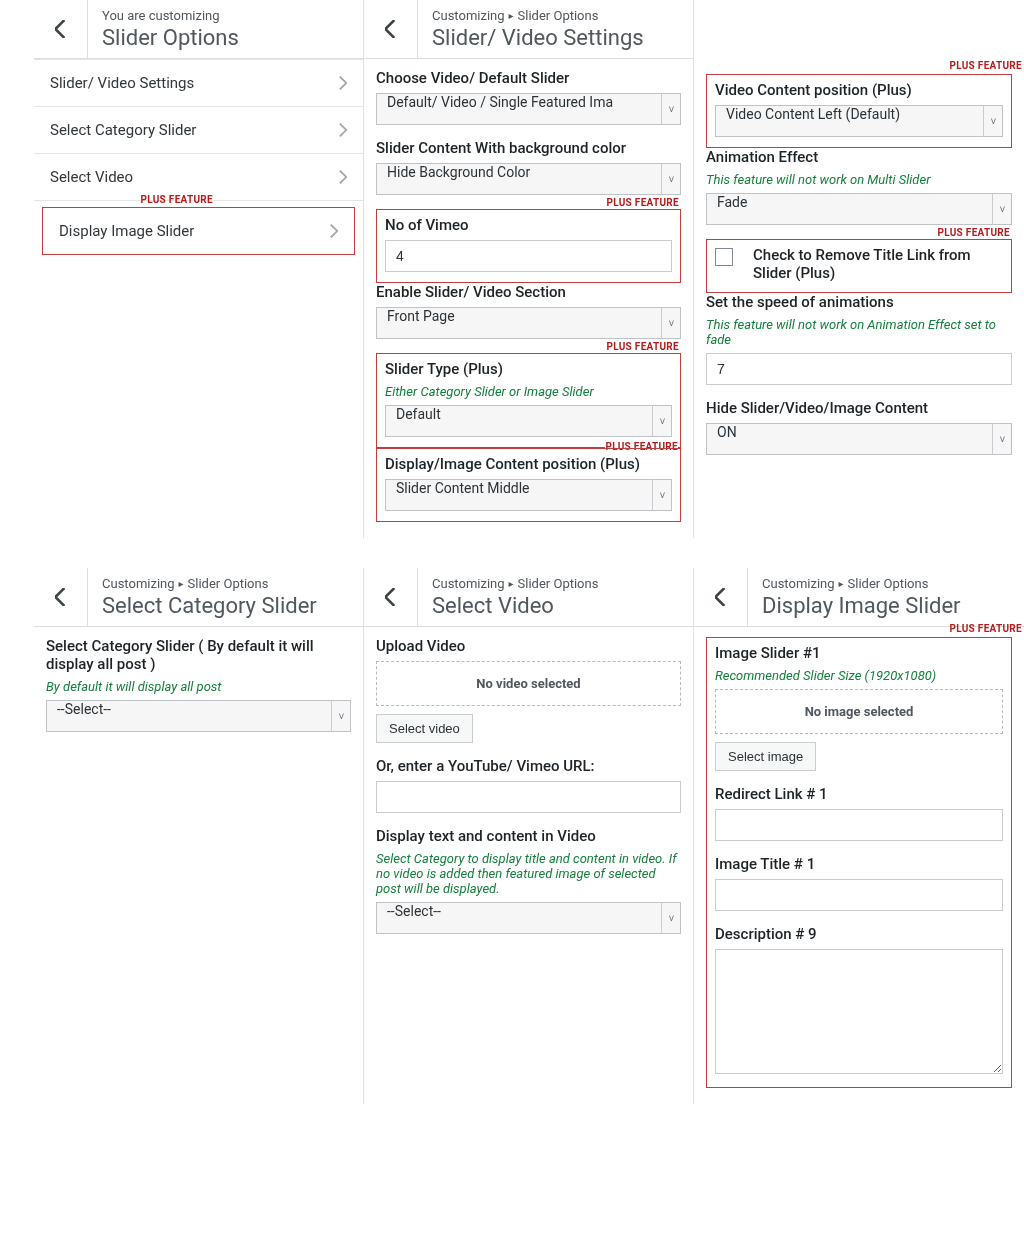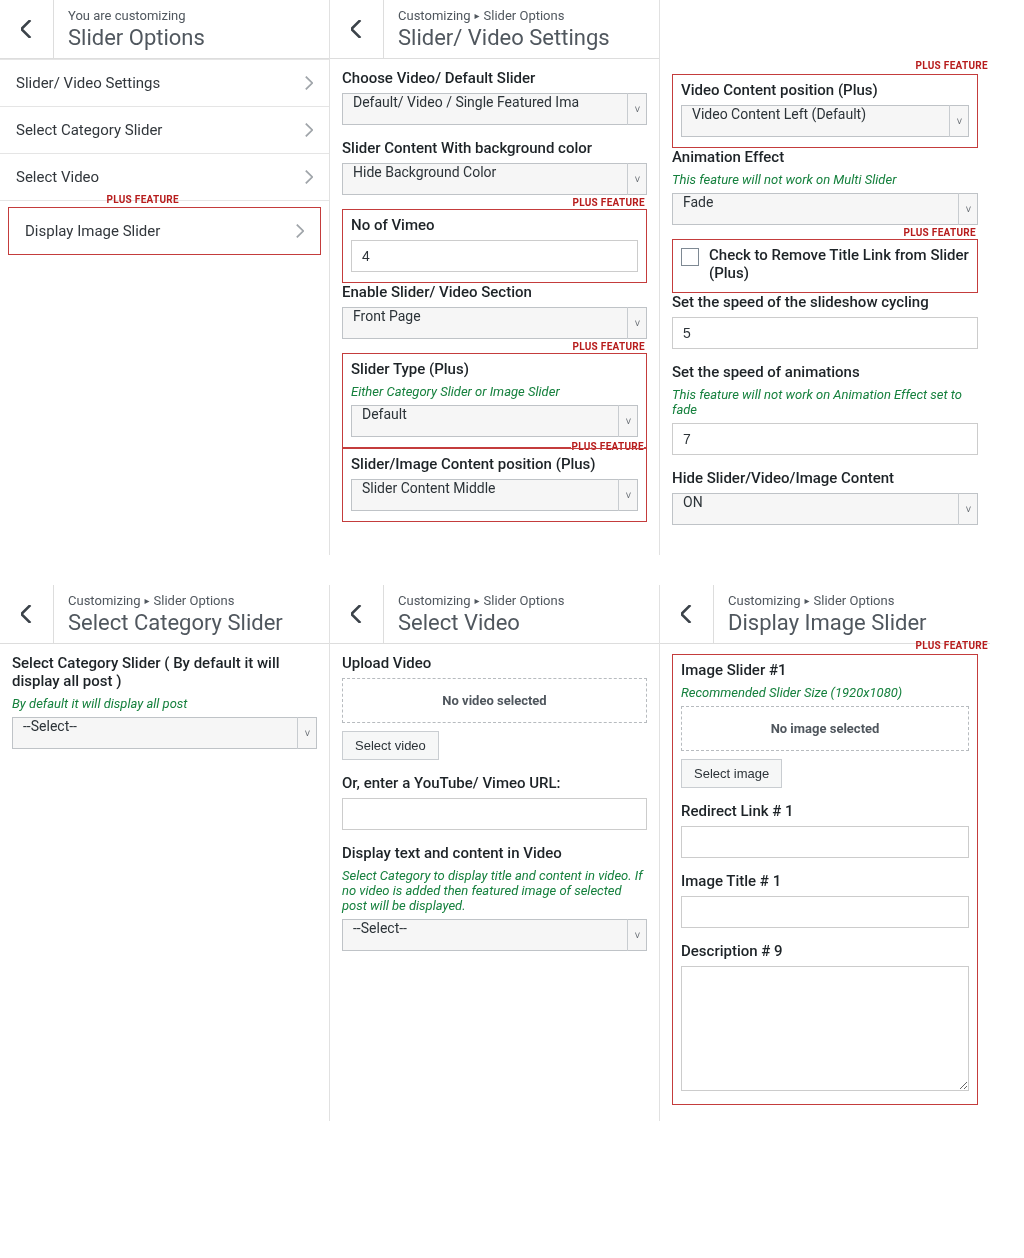--- a/index.html
+++ b/index.html
@@ -3,21 +3,21 @@
 <meta charset="utf-8">
 <style>
   * { box-sizing: border-box; margin: 0; padding: 0; }
   body {
     font-family: -apple-system, BlinkMacSystemFont, "Segoe UI", Roboto, sans-serif;
     font-size: 13px;
     color: #3c434a;
     background: #fff;
     width: 1024px;
   }
-  .row { display: flex; }
+  .row { display: flex; justify-content: flex-end; }
   .pane { background: #fff; border-right: 1px solid #e1e1e1; }
   .pane-330 { width: 330px; }
 
   .header {
     display: flex;
     align-items: center;
     border-bottom: 1px solid #ddd;
     background: #fff;
     position: relative;
   }
@@ -135,21 +135,21 @@
   }
   .empty-box {
     border: 1px dashed #b7bbbf;
     padding: 14px;
     text-align: center;
     color: #50575e;
     margin-bottom: 8px;
     font-size: 13px;
     font-weight: bold;
   }
-  .check-row { display: flex; align-items: flex-start; gap: 10px; }
+  .check-row { display: flex; align-items: flex-start; gap: 20px; }
   .chkbox {
     width: 18px;
     height: 18px;
     border: 1px solid #7e8993;
     background: #fff;
     flex: none;
     margin-top: 2px;
   }
   .textarea {
     width: 100%;
@@ -257,21 +257,21 @@
       <div class="red-box">
         <span class="field-label">Slider Type (Plus)</span>
         <div class="field-desc">Either Category Slider or Image Slider</div>
         <div class="select-wrap">
           <div class="select">Default</div>
           <span class="select-caret">˅</span>
         </div>
         <span class="plus-tag-br" style="bottom:-5px;background:#fff;">PLUS FEATURE</span>
       </div>
       <div class="red-box" style="margin-top:0;">
-        <span class="field-label">Slider/Image Content position (Plus)</span>
+        <span class="field-label">Display/Image Content position (Plus)</span>
         <div class="select-wrap">
           <div class="select">Slider Content Middle</div>
           <span class="select-caret">˅</span>
         </div>
       </div>
     </div>
   </div>
 
   <div class="pane pane-330" style="border-right:none;">
     <div class="form" style="padding-top:74px;position:relative;">
@@ -290,24 +290,20 @@
           <div class="select">Fade</div>
           <span class="select-caret">˅</span>
         </div>
         <span class="plus-tag-br">PLUS FEATURE</span>
       </div>
       <div class="red-box">
         <div class="check-row">
           <div class="chkbox"></div>
           <span class="field-label" style="margin-bottom:0;">Check to Remove Title Link from Slider (Plus)</span>
         </div>
-      </div>
-      <div class="field">
-        <span class="field-label">Set the speed of the slideshow cycling</span>
-        <input class="text-input" value="5" style="">
       </div>
       <div class="field">
         <span class="field-label">Set the speed of animations</span>
         <div class="field-desc">This feature will not work on Animation Effect set to fade</div>
         <input class="text-input" value="7" style="">
       </div>
       <div class="field">
         <span class="field-label">Hide Slider/Video/Image Content</span>
         <div class="select-wrap">
           <div class="select">ON</div>

